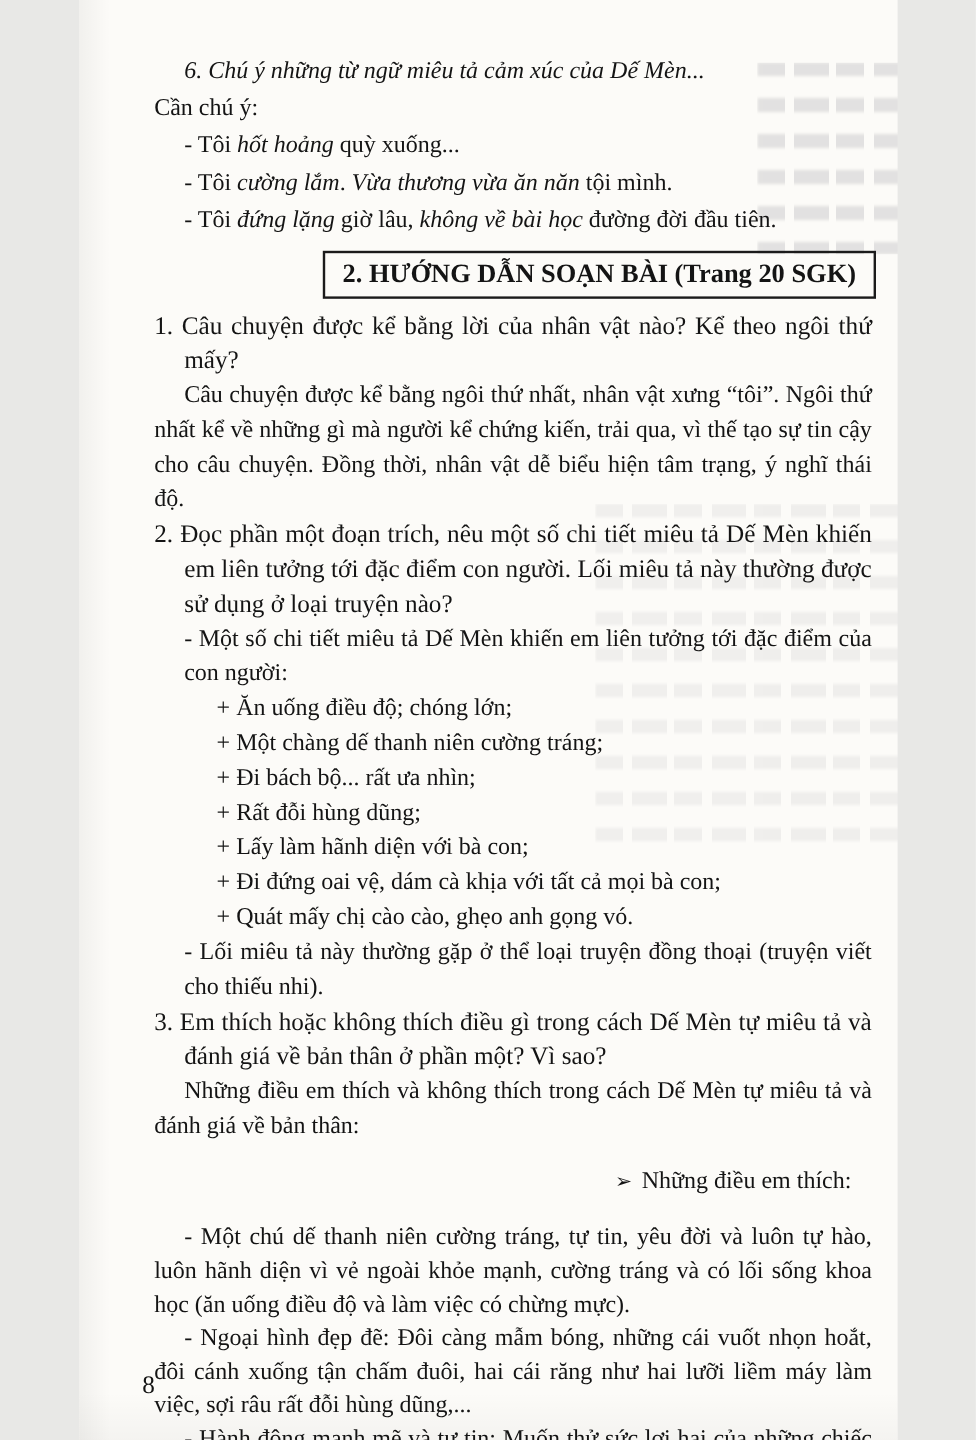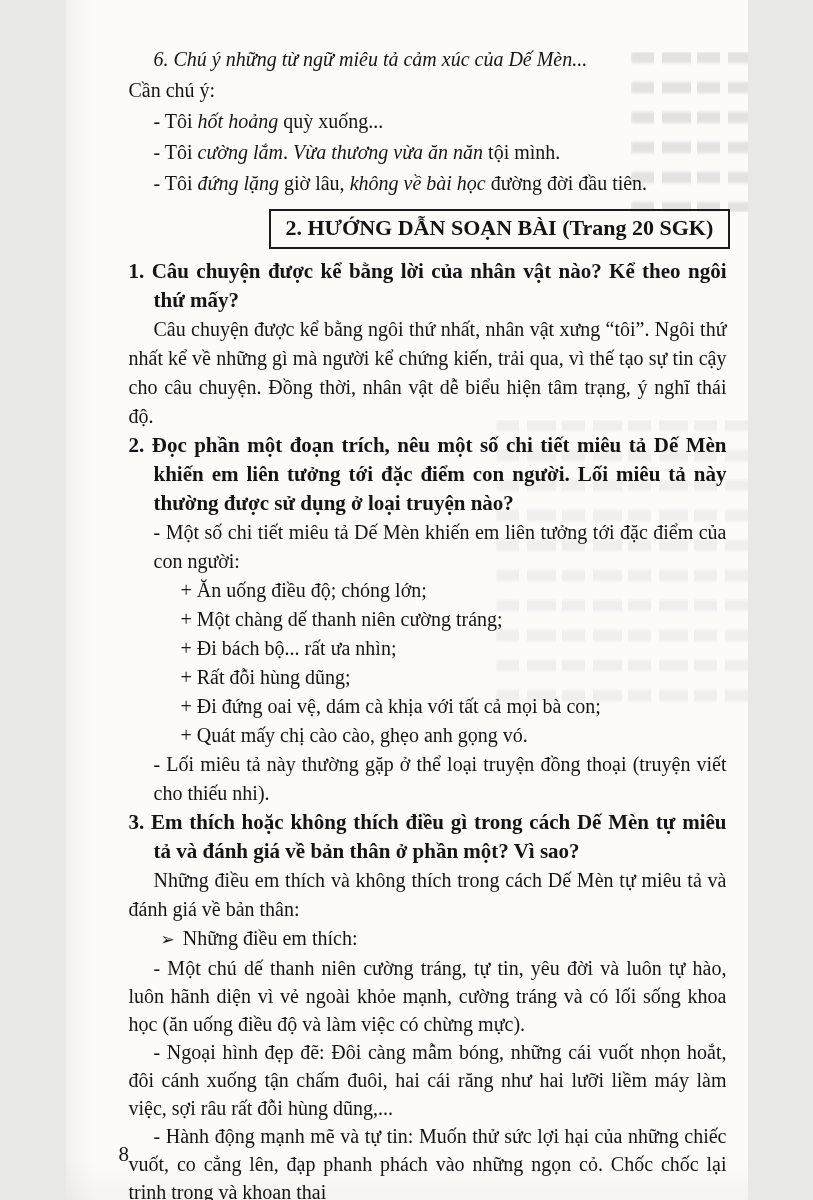--- a/index.html
+++ b/index.html
@@ -61,21 +61,21 @@
     margin: 10px auto 8px 140px;
     border: 2px solid #1b1b1b;
     padding: 2px 15px 4px 15px;
     font-weight: 700;
     font-size: 22px;
     line-height: 30px;
     white-space: nowrap;
   }
 
   .q-title {
-    font-weight: 700;
+    font-weight: 400;
     font-size: 21px;
     line-height: 29px;
     padding-left: 25px;
     text-indent: -25px;
     text-align: justify;
     margin: 0 0 0 0;
   }
 
   .para {
     line-height: 29px;
@@ -91,21 +91,22 @@
   }
   .plus-list { margin: 0; padding: 0; list-style: none; }
   .plus-list li {
     line-height: 29px;
     padding-left: 52px;
     margin: 0;
   }
   .arrow-line {
     line-height: 29px;
     padding-left: 32px;
-    margin: 0;
+    margin: 17px;
+    text-align: right;
   }
   .arrow-glyph {
     font-family: "DejaVu Sans", sans-serif;
     font-size: 17px;
     margin-right: 8px;
   }
   .like-para {
     line-height: 28px;
     text-align: justify;
     text-indent: 25px;
@@ -144,20 +145,21 @@
     <p class="q-title">1. Câu chuyện được kể bằng lời của nhân vật nào? Kể theo ngôi thứ mấy?</p>
     <p class="para">Câu chuyện được kể bằng ngôi thứ nhất, nhân vật xưng “tôi”. Ngôi thứ nhất kể về những gì mà người kể chứng kiến, trải qua, vì thế tạo sự tin cậy cho câu chuyện. Đồng thời, nhân vật dễ biểu hiện tâm trạng, ý nghĩ thái độ.</p>
 
     <p class="q-title">2. Đọc phần một đoạn trích, nêu một số chi tiết miêu tả Dế Mèn khiến em liên tưởng tới đặc điểm con người. Lối miêu tả này thường được sử dụng ở loại truyện nào?</p>
     <p class="dash-line">- Một số chi tiết miêu tả Dế Mèn khiến em liên tưởng tới đặc điểm của con người:</p>
     <ul class="plus-list">
       <li>+ Ăn uống điều độ; chóng lớn;</li>
       <li>+ Một chàng dế thanh niên cường tráng;</li>
       <li>+ Đi bách bộ... rất ưa nhìn;</li>
       <li>+ Rất đỗi hùng dũng;</li>
+      <li>+ Lấy làm hãnh diện với bà con;</li>
       <li>+ Đi đứng oai vệ, dám cà khịa với tất cả mọi bà con;</li>
       <li>+ Quát mấy chị cào cào, ghẹo anh gọng vó.</li>
     </ul>
     <p class="dash-line">- Lối miêu tả này thường gặp ở thể loại truyện đồng thoại (truyện viết cho thiếu nhi).</p>
 
     <p class="q-title">3. Em thích hoặc không thích điều gì trong cách Dế Mèn tự miêu tả và đánh giá về bản thân ở phần một? Vì sao?</p>
     <p class="para">Những điều em thích và không thích trong cách Dế Mèn tự miêu tả và đánh giá về bản thân:</p>
     <p class="arrow-line"><span class="arrow-glyph">➢</span><span>Những điều em thích:</span></p>
     <p class="like-para">- Một chú dế thanh niên cường tráng, tự tin, yêu đời và luôn tự hào, luôn hãnh diện vì vẻ ngoài khỏe mạnh, cường tráng và có lối sống khoa học (ăn uống điều độ và làm việc có chừng mực).</p>
     <p class="like-para">- Ngoại hình đẹp đẽ: Đôi càng mẫm bóng, những cái vuốt nhọn hoắt, đôi cánh xuống tận chấm đuôi, hai cái răng như hai lưỡi liềm máy làm việc, sợi râu rất đỗi hùng dũng,...</p>

